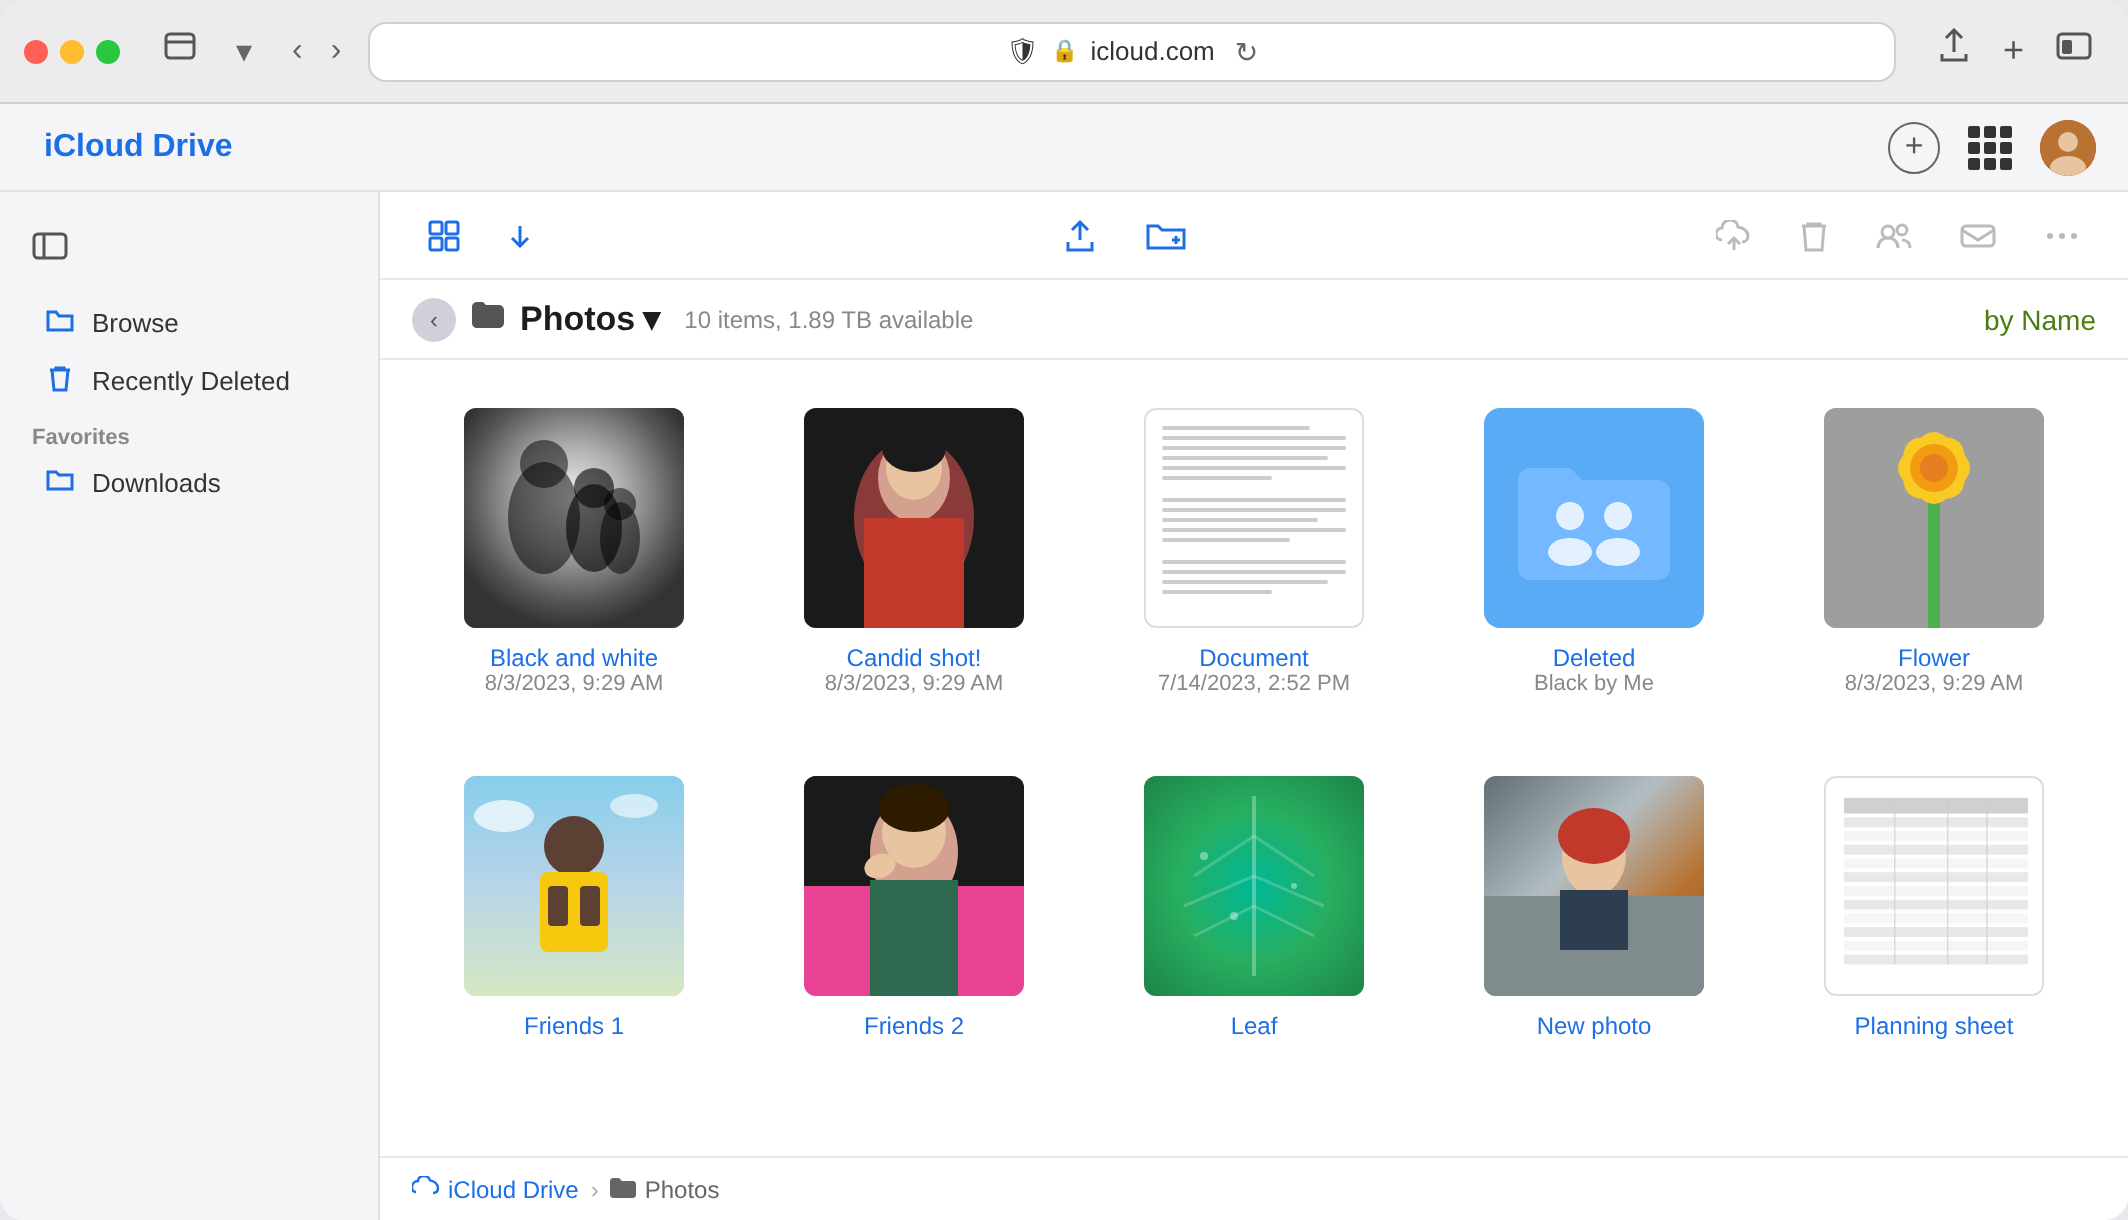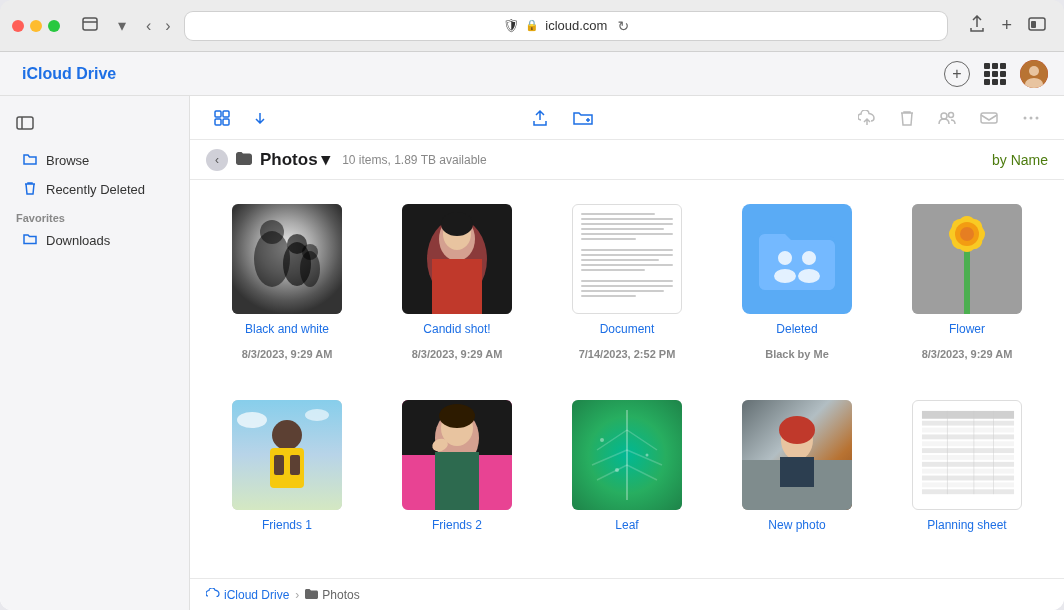--- a/index.html
+++ b/index.html
@@ -221,22 +221,21 @@
     .file-name {
       font-size: 12px;
       color: #1d6fe5;
       text-align: center;
       font-weight: 400;
     }
     .file-date {
       font-size: 11px;
       color: #888;
       text-align: left;
-      margin-top: 12px;
-      font-weight: bold;
+      margin-top: 0;
     }
 
     
     .doc-lines { width: 100%; }
     .doc-line { height: 2px; background: #ccc; margin-bottom: 3px; border-radius: 1px; }
     .doc-line.short { width: 60%; }
     .doc-line.medium { width: 80%; }
 
     
     .folder-shared-icon {

